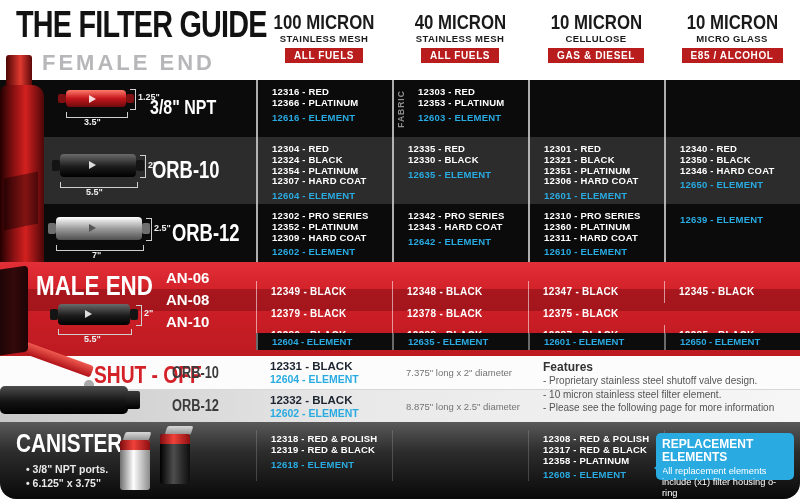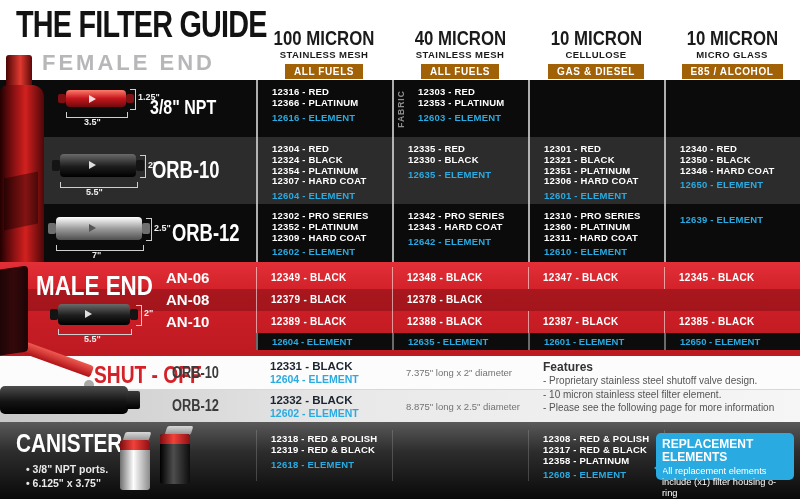--- a/index.html
+++ b/index.html
@@ -1,28 +1,28 @@
 <!DOCTYPE html>
 <html><head>
 <meta charset="utf-8">
 <style>
   html,body{margin:0;padding:0;background:#fff;}
   #canvas{position:relative;width:800px;height:499px;background:#fff;overflow:hidden;
-          font-family:"Liberation Sans",sans-serif;-webkit-font-smoothing:antialiased;}
+          font-family:"Liberation Sans",sans-serif;border-radius:16px;-webkit-font-smoothing:antialiased;}
   .condensed{display:inline-block;transform:scaleX(0.8);transform-origin:left center;white-space:nowrap;}
   .condensed-c{display:inline-block;transform:scaleX(0.84);transform-origin:center;white-space:nowrap;}
 
   
   .hdr-title{position:absolute;left:16px;top:4px;font-size:36px;font-weight:900;color:#121212;letter-spacing:-1px;}
   .hdr-sub{position:absolute;left:42px;top:50px;font-size:22px;font-weight:800;color:#b7b7ba;letter-spacing:3px;}
-  .col-headers{position:absolute;left:256px;top:28px;width:544px;display:flex;}
+  .col-headers{position:absolute;left:256px;top:12px;width:544px;display:flex;}
   .col-head{width:136px;text-align:center;flex:none;}
   .ch-micron{font-size:20px;font-weight:900;color:#1a1a1a;line-height:20px;}
   .ch-material{font-size:9.5px;font-weight:800;color:#1a1a1a;letter-spacing:0.4px;margin-top:1px;}
-  .ch-badge{display:inline-block;margin-top:4px;background:#a16207;color:#fff;font-weight:800;
+  .ch-badge{display:inline-block;margin-top:4px;background:#b91c1c;color:#fff;font-weight:800;
             font-size:10px;letter-spacing:0.6px;padding:2px 9px;}
 
   
   .sec-female{position:absolute;left:0;top:80px;width:800px;}
   .frow{display:flex;}
   .frow-1{height:57px;background:#0b0b0b;}
   .frow-2{height:67px;background:#2c2c2c;}
   .frow-3{height:58px;background:#0b0b0b;}
   .leftcell{width:256px;flex:none;position:relative;}
   .dcell{width:136px;flex:none;box-sizing:border-box;border-left:2px solid rgba(215,215,215,0.8);
@@ -50,21 +50,21 @@
   .prod-logo{position:absolute;left:38%;top:30%;width:0;height:0;border-left:7px solid rgba(255,255,255,0.85);
              border-top:4px solid transparent;border-bottom:4px solid transparent;}
 
   
   .sec-male{position:absolute;left:0;top:262px;width:800px;height:94px;
             background:linear-gradient(180deg,#e22f38 0%,#d01f27 35%,#bd1a22 100%);overflow:hidden;}
   .an8-stripe{position:absolute;left:0;top:27px;width:800px;height:22px;background:rgba(60,0,4,0.28);}
   .male-title{position:absolute;left:36px;top:8px;color:#fff;font-weight:900;font-size:28px;}
   .an-labels{position:absolute;left:166px;top:5px;}
   .an-label{height:22px;line-height:22px;color:#fff;font-weight:800;font-size:15px;}
-  .male-grid{position:absolute;left:256px;top:5px;width:458px;}
+  .male-grid{position:absolute;left:256px;top:19px;width:458px;}
   .mrow{display:flex;height:22px;}
   .mcell{width:136px;flex:none;box-sizing:border-box;border-left:1.5px solid rgba(255,255,255,0.55);
          padding-left:14px;line-height:22px;color:#fff;font-weight:bold;font-size:10px;letter-spacing:0.3px;}
   .male-elems{position:absolute;left:256px;top:71px;width:544px;height:17px;background:#0c0c0c;display:flex;}
   .mecell{width:136px;flex:none;box-sizing:border-box;border-left:2px solid rgba(200,200,200,0.5);
           padding-left:14px;line-height:17px;color:#29abe2;font-weight:bold;font-size:9.5px;}
   .male-prod-wrap{position:absolute;left:0;top:36px;width:256px;height:58px;}
   .male-prod{left:58px;top:6px;width:72px;height:21px;}
   .male-fitting{position:absolute;left:-8px;top:268px;width:36px;height:86px;z-index:4;
                 background:linear-gradient(90deg,#120303,#34090b 60%,#1c0405);transform:skewY(-8deg);border-radius:4px;}
@@ -315,20 +315,21 @@
     <div class="male-grid">
       <div class="mrow">
         <div class="mcell">12349 - BLACK</div>
         <div class="mcell">12348 - BLACK</div>
         <div class="mcell">12347 - BLACK</div>
         <div class="mcell">12345 - BLACK</div>
       </div>
       <div class="mrow">
         <div class="mcell">12379 - BLACK</div>
         <div class="mcell">12378 - BLACK</div>
+        <div class="mcell">12375 - BLACK</div>
       </div>
       <div class="mrow">
         <div class="mcell">12389 - BLACK</div>
         <div class="mcell">12388 - BLACK</div>
         <div class="mcell">12387 - BLACK</div>
         <div class="mcell">12385 - BLACK</div>
       </div>
     </div>
     <div class="male-elems">
       <div class="mecell">12604 - ELEMENT</div>

